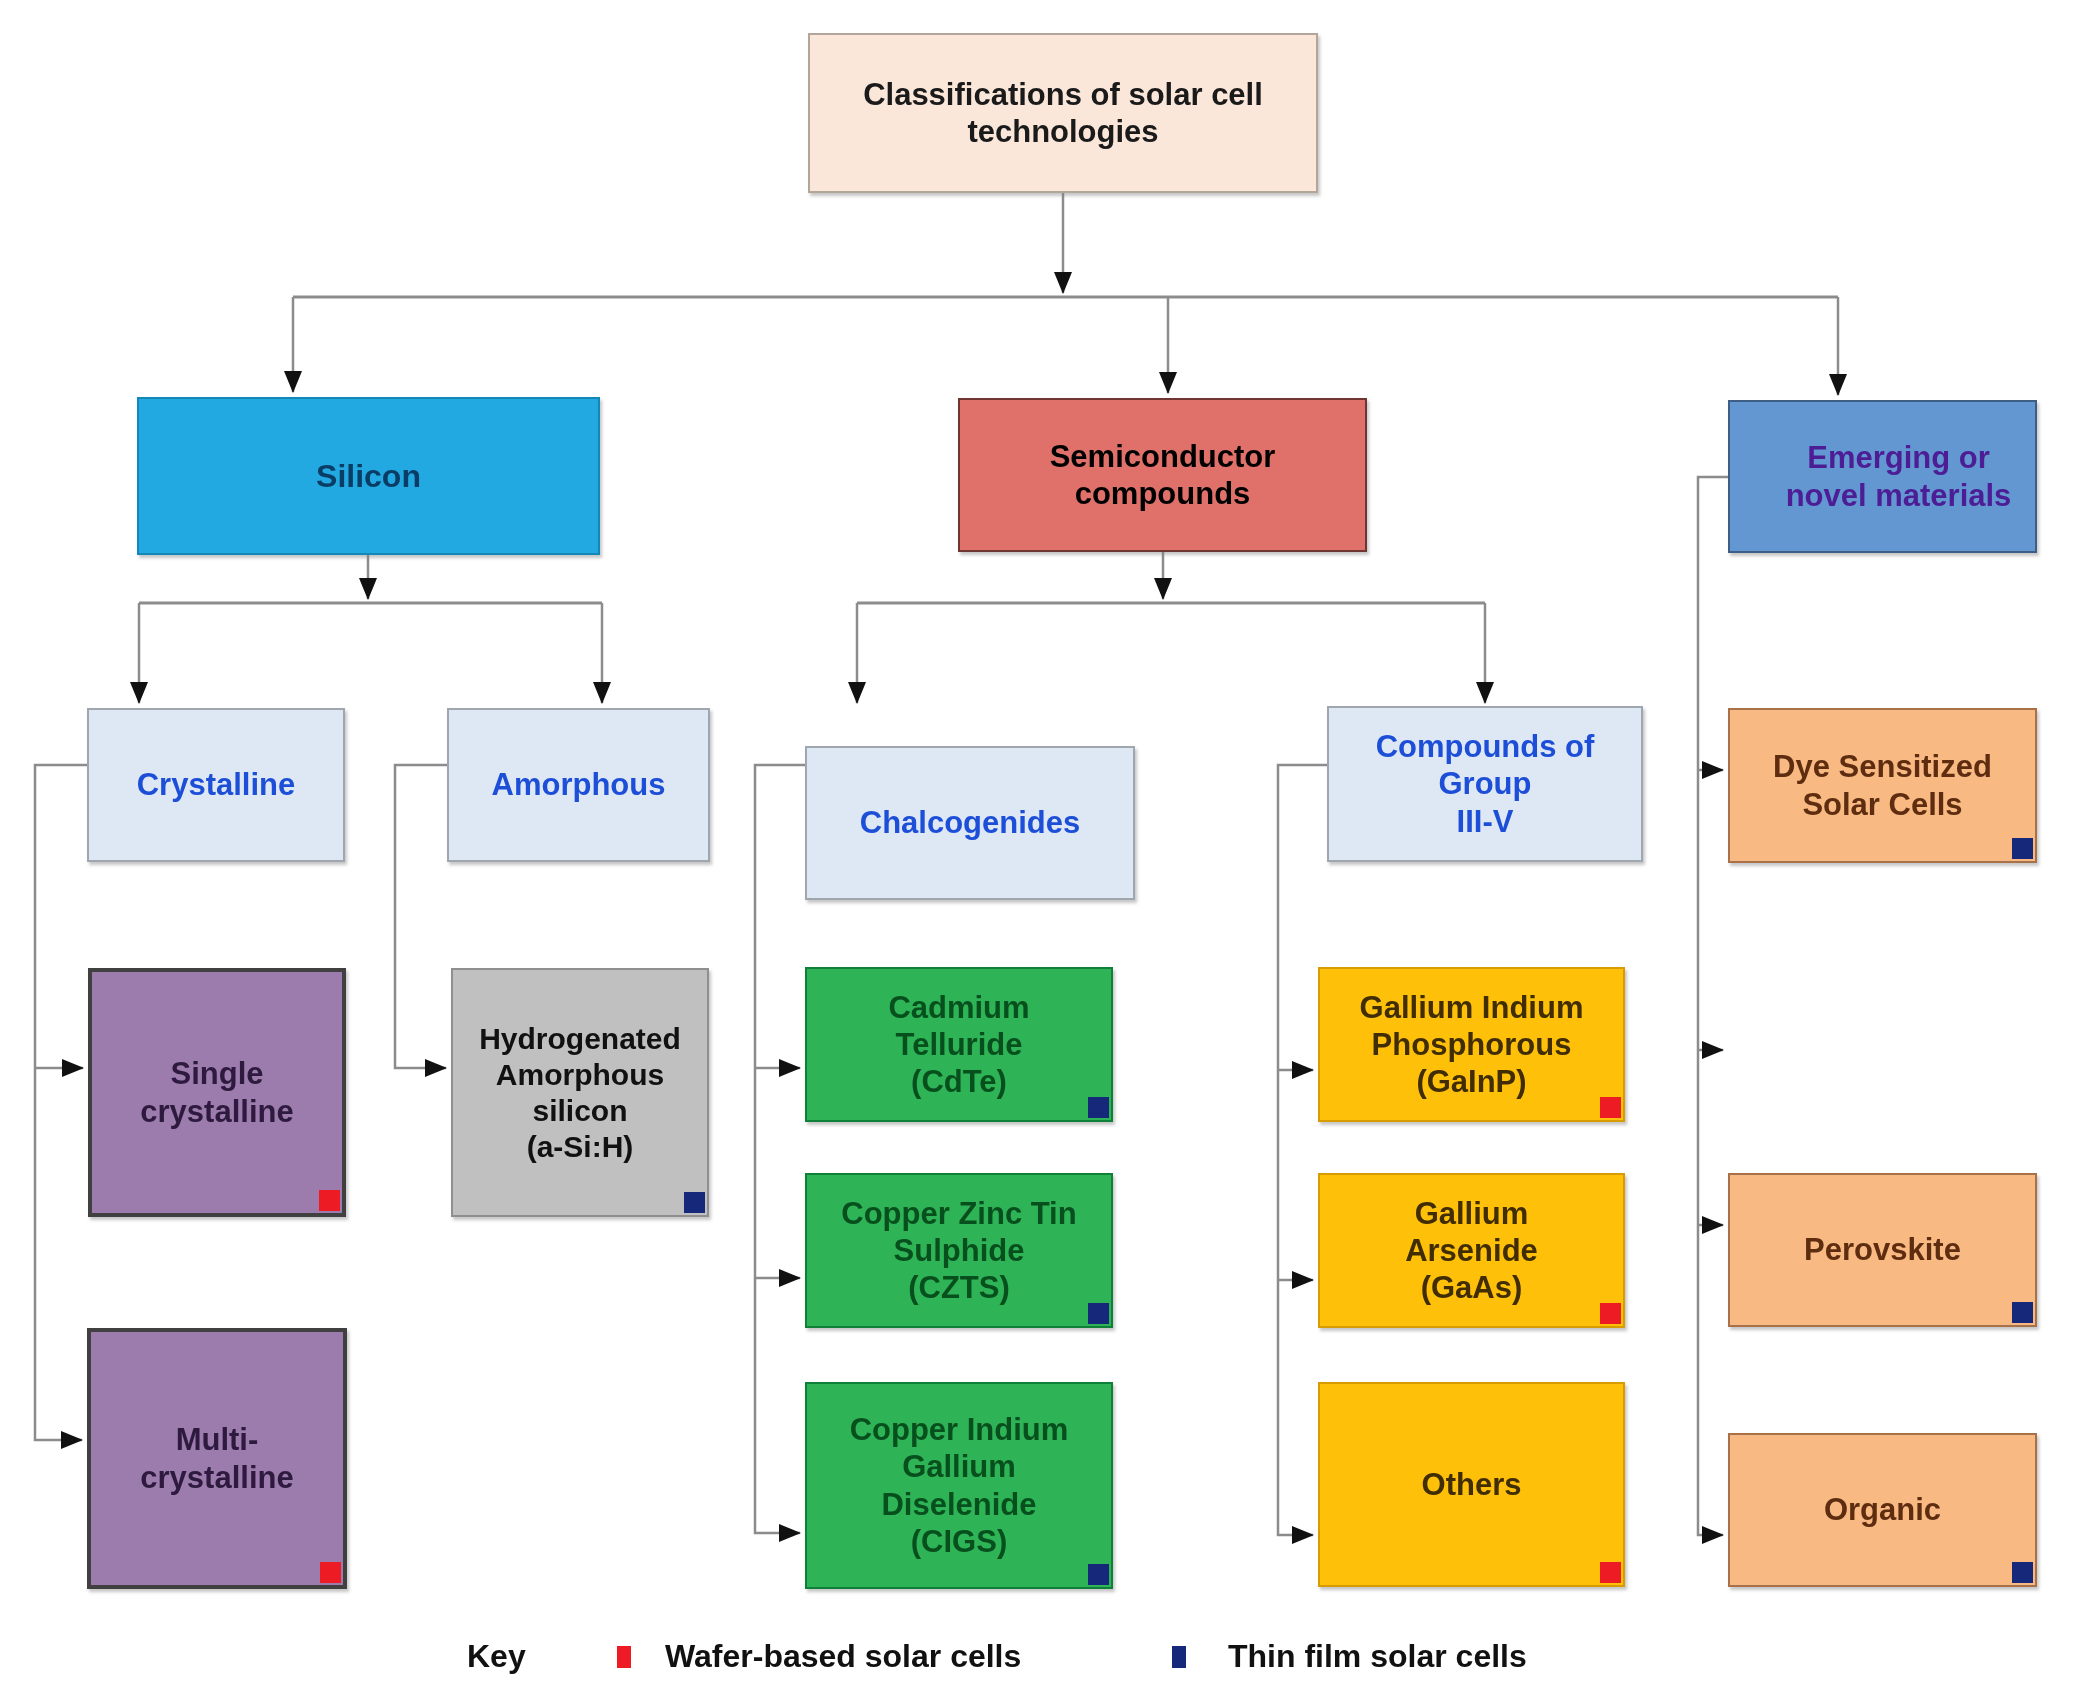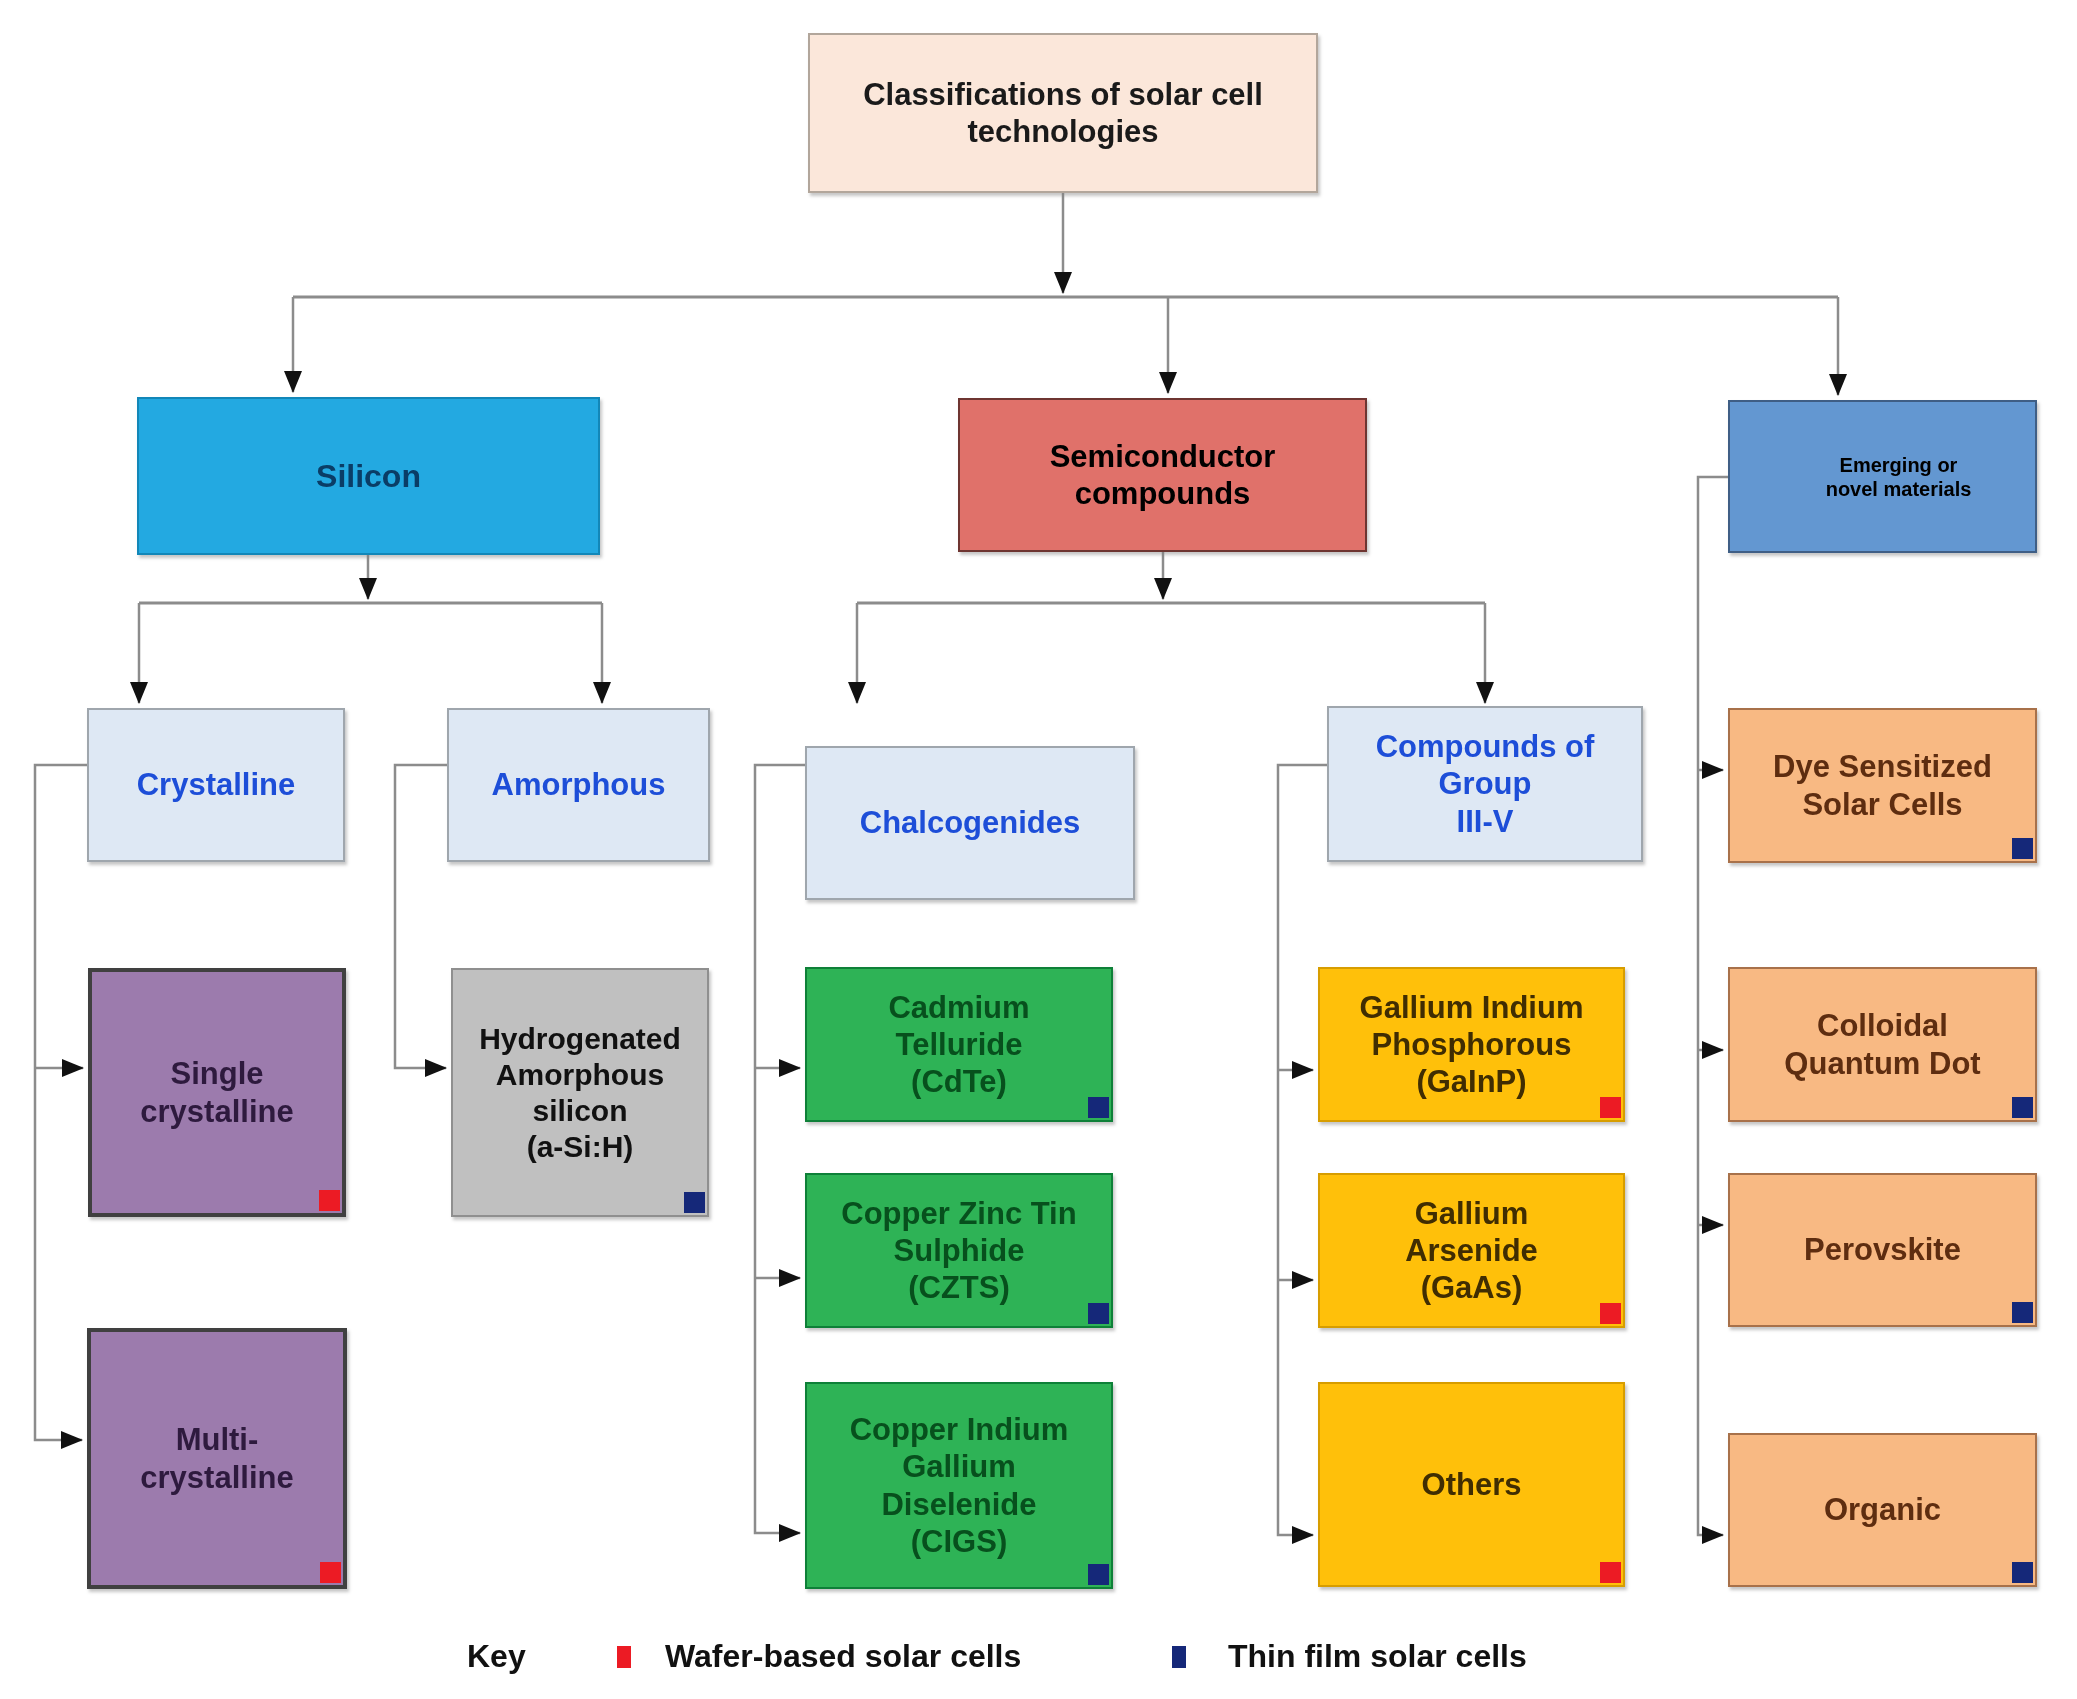--- a/index.html
+++ b/index.html
@@ -16,21 +16,21 @@
     display:flex;align-items:center;justify-content:center;
     text-align:center;
     font-weight:bold;
     box-sizing:border-box;
     box-shadow:2px 3px 3px rgba(128,128,128,0.45);
   }
   .lbl{white-space:pre-line;line-height:1.2;}
   .c-root       {background:#FBE7DA;border:2px solid #b2a69b;color:#1a1a1a;font-size:31px;}
   .c-silicon    {background:#23A9E1;border:2px solid #1287b8;color:#0a3d66;font-size:32px;}
   .c-semi       {background:#E0716A;border:2px solid #6e3531;color:#000000;font-size:31px;}
-  .c-emerging   {background:#6397D1;border:2px solid #3f5e85;color:#000000;font-size:20px;padding-left:32px;}
+  .c-emerging   {background:#6397D1;border:2px solid #3f5e85;color:#4c1d95;font-size:31px;padding-left:32px;}
   .c-subtype    {background:#DEE8F4;border:2px solid #9fa6ad;color:#1d4ed8;font-size:31px;}
   .c-purple     {background:#9C7BAD;border:4px solid #404040;color:#2e1a3e;font-size:31px;}
   .c-gray       {background:#C0C0C0;border:2px solid #8f8f8f;color:#111111;font-size:30px;}
   .c-green      {background:#2EB356;border:2px solid #0e8038;color:#07501d;font-size:31px;}
   .c-yellow     {background:#FFC00A;border:2px solid #d79d00;color:#402d02;font-size:31px;}
   .c-orange     {background:#F8B983;border:2px solid #a8714a;color:#5e2d10;font-size:31px;}
   .marker{position:absolute;right:2px;bottom:2px;width:21px;height:21px;}
   .marker.wafer{background:#EC1B24;}
   .marker.thin{background:#152879;}
   .keyrow{position:absolute;font-weight:bold;color:#111;font-size:32px;}
@@ -172,25 +172,20 @@
   <div class="node c-yellow" style="left:1318px;top:1382px;width:307px;height:205px;">
     <span class="lbl">Others</span>
     <span class="marker wafer"></span>
   </div>
 
   <div class="node c-orange" style="left:1728px;top:708px;width:309px;height:155px;">
     <span class="lbl">Dye Sensitized
 Solar Cells</span>
     <span class="marker thin"></span>
   </div>
-  <div class="node c-orange" style="left:1728px;top:967px;width:309px;height:155px;">
-    <span class="lbl">Colloidal
-Quantum Dot</span>
-    <span class="marker thin"></span>
-  </div>
   <div class="node c-orange" style="left:1728px;top:1173px;width:309px;height:154px;">
     <span class="lbl">Perovskite</span>
     <span class="marker thin"></span>
   </div>
   <div class="node c-orange" style="left:1728px;top:1433px;width:309px;height:154px;">
     <span class="lbl">Organic</span>
     <span class="marker thin"></span>
   </div>
 
   <div class="keyrow" style="left:467px;top:1638px;">Key</div>

